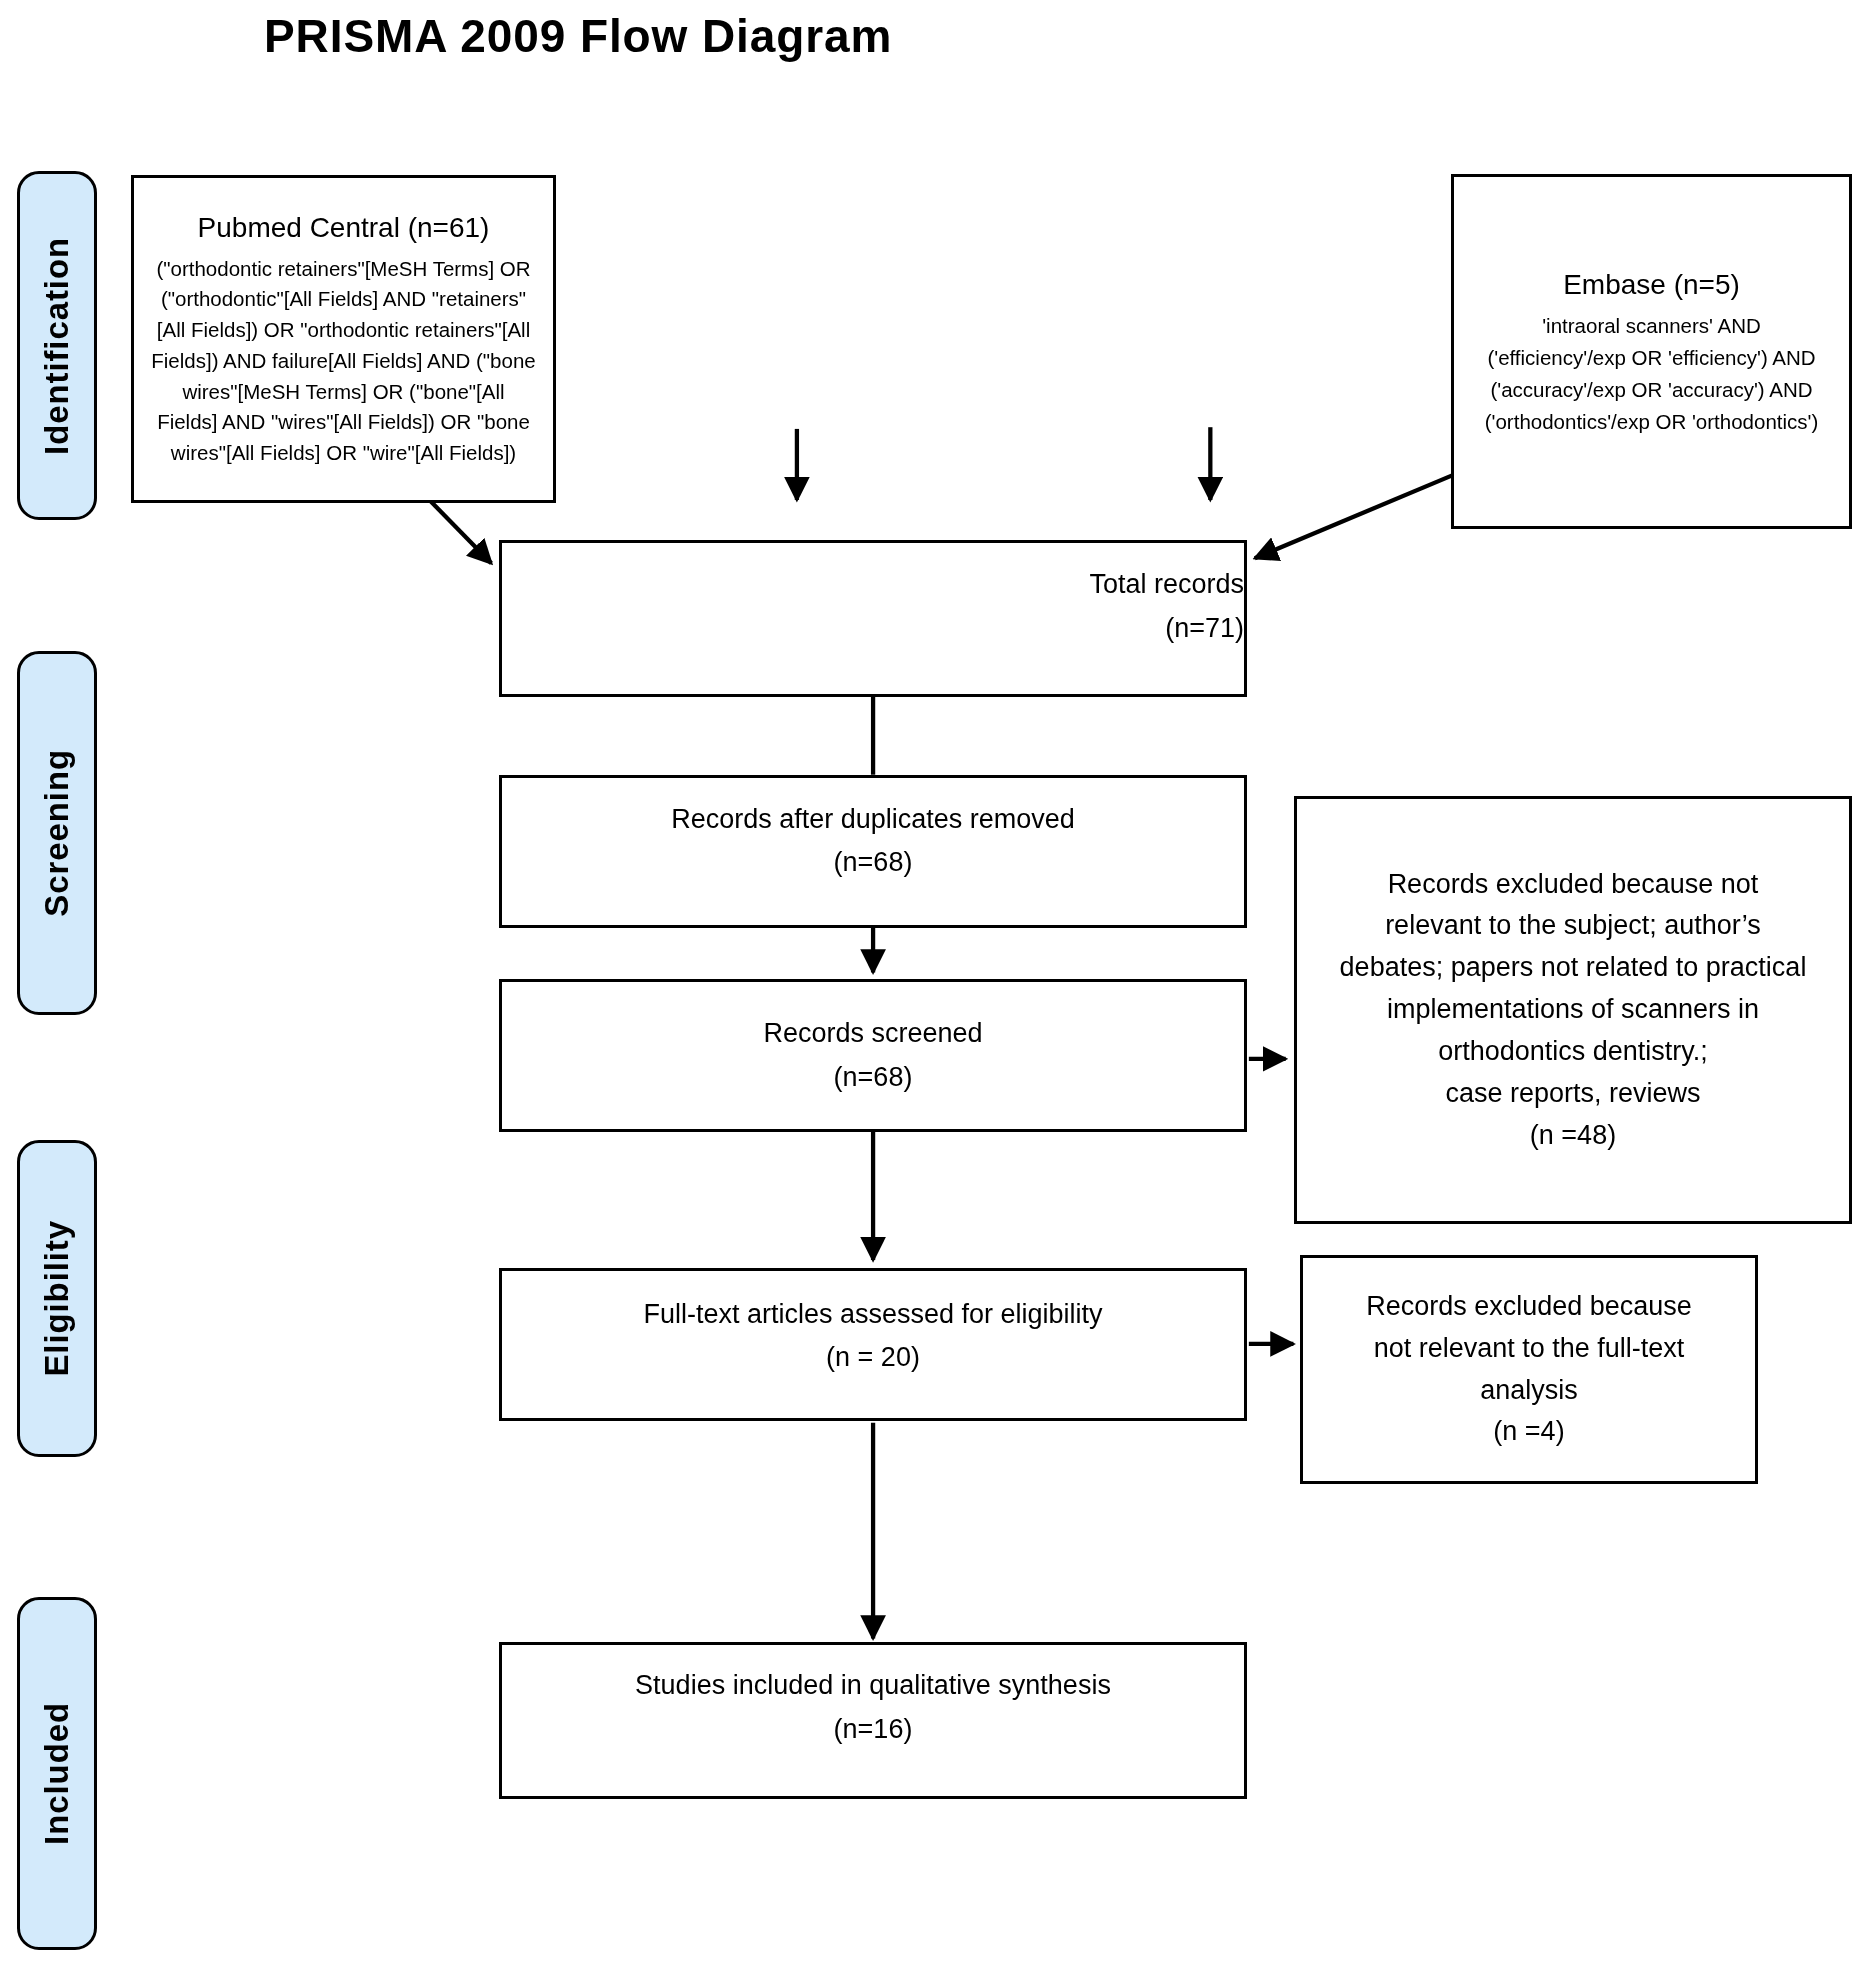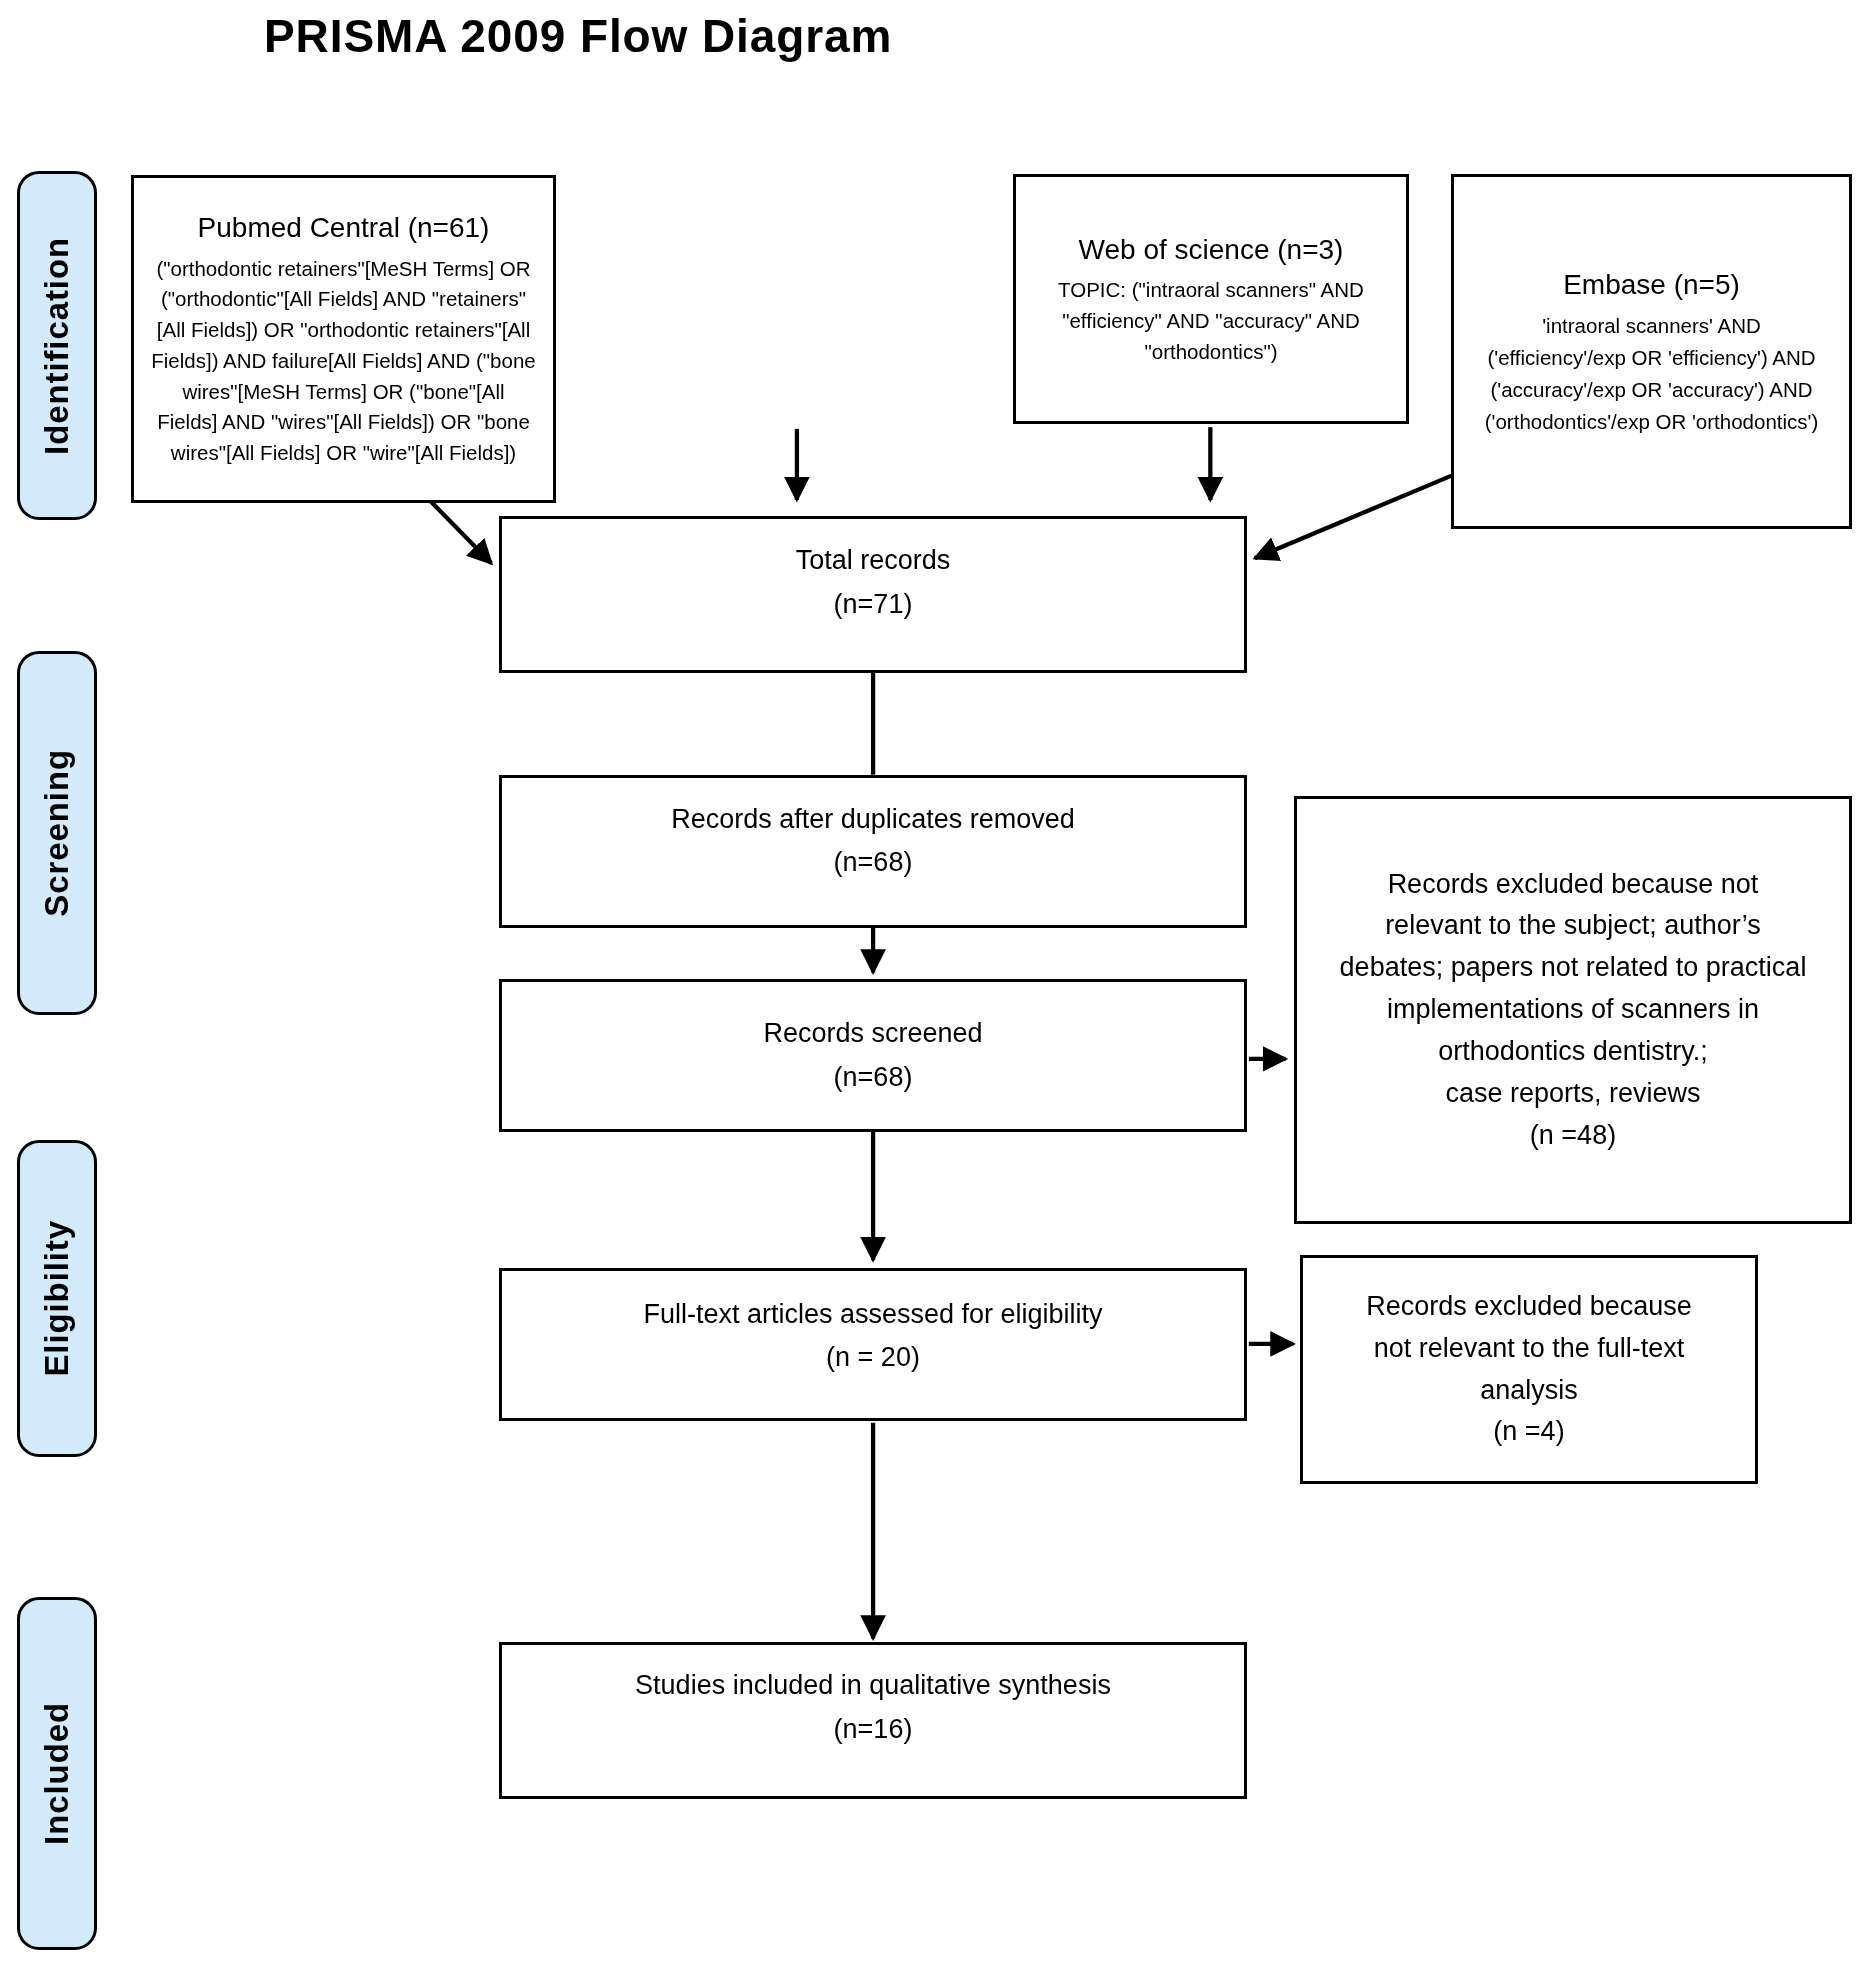--- a/index.html
+++ b/index.html
@@ -71,31 +71,27 @@
   <div class="phase" style="top: 1597px; height: 353px; background: rgb(211, 234, 251);">
     <span>Included</span>
   </div>
 
   <div class="box" style="left:131px; top:175px; width:425px; height:328px; padding:5.1px 15.4px;">
     <div class="src-title">Pubmed Central (n=61)</div>
     <div class="src-query">("orthodontic retainers"[MeSH Terms] OR ("orthodontic"[All Fields] AND "retainers"[All Fields]) OR "orthodontic retainers"[All Fields]) AND failure[All Fields] AND ("bone wires"[MeSH Terms] OR ("bone"[All Fields] AND "wires"[All Fields]) OR "bone wires"[All Fields] OR "wire"[All Fields])</div>
   </div>
 
 
-  <div class="box" style="left:1013px; top:174px; width:396px; height:250px; padding:5.1px 17px;">
-    <div class="src-title">Web of science (n=3)</div>
-    <div class="src-query">TOPIC: ("intraoral scanners" AND "efficiency"  AND "accuracy"  AND "orthodontics")</div>
-  </div>
 
   <div class="box" style="left:1451px; top:174px; width:401px; height:355px; padding:5.1px 17px;">
     <div class="src-title">Embase (n=5)</div>
     <div class="src-query" style="line-height:1.55;">'intraoral scanners' AND ('efficiency'/exp OR 'efficiency') AND ('accuracy'/exp OR 'accuracy') AND ('orthodontics'/exp OR 'orthodontics')</div>
   </div>
 
-  <div class="box" style="left:499px; top:516px; width:748px; height:157px; padding-bottom:24px;">
+  <div class="box" style="left:499px; top:540px; width:748px; height:157px; padding-bottom:24px;align-items:flex-end;">
     <div class="flow-label">Total records</div>
     <div class="flow-label">(n=71)</div>
   </div>
 
   <div class="box" style="left:499px; top:775px; width:748px; height:153px; padding-bottom:20.5px;">
     <div class="flow-label">Records after duplicates removed</div>
     <div class="flow-label">(n=68)</div>
   </div>
 
   <div class="box" style="left:499px; top:979px; width:748px; height:153px;">

